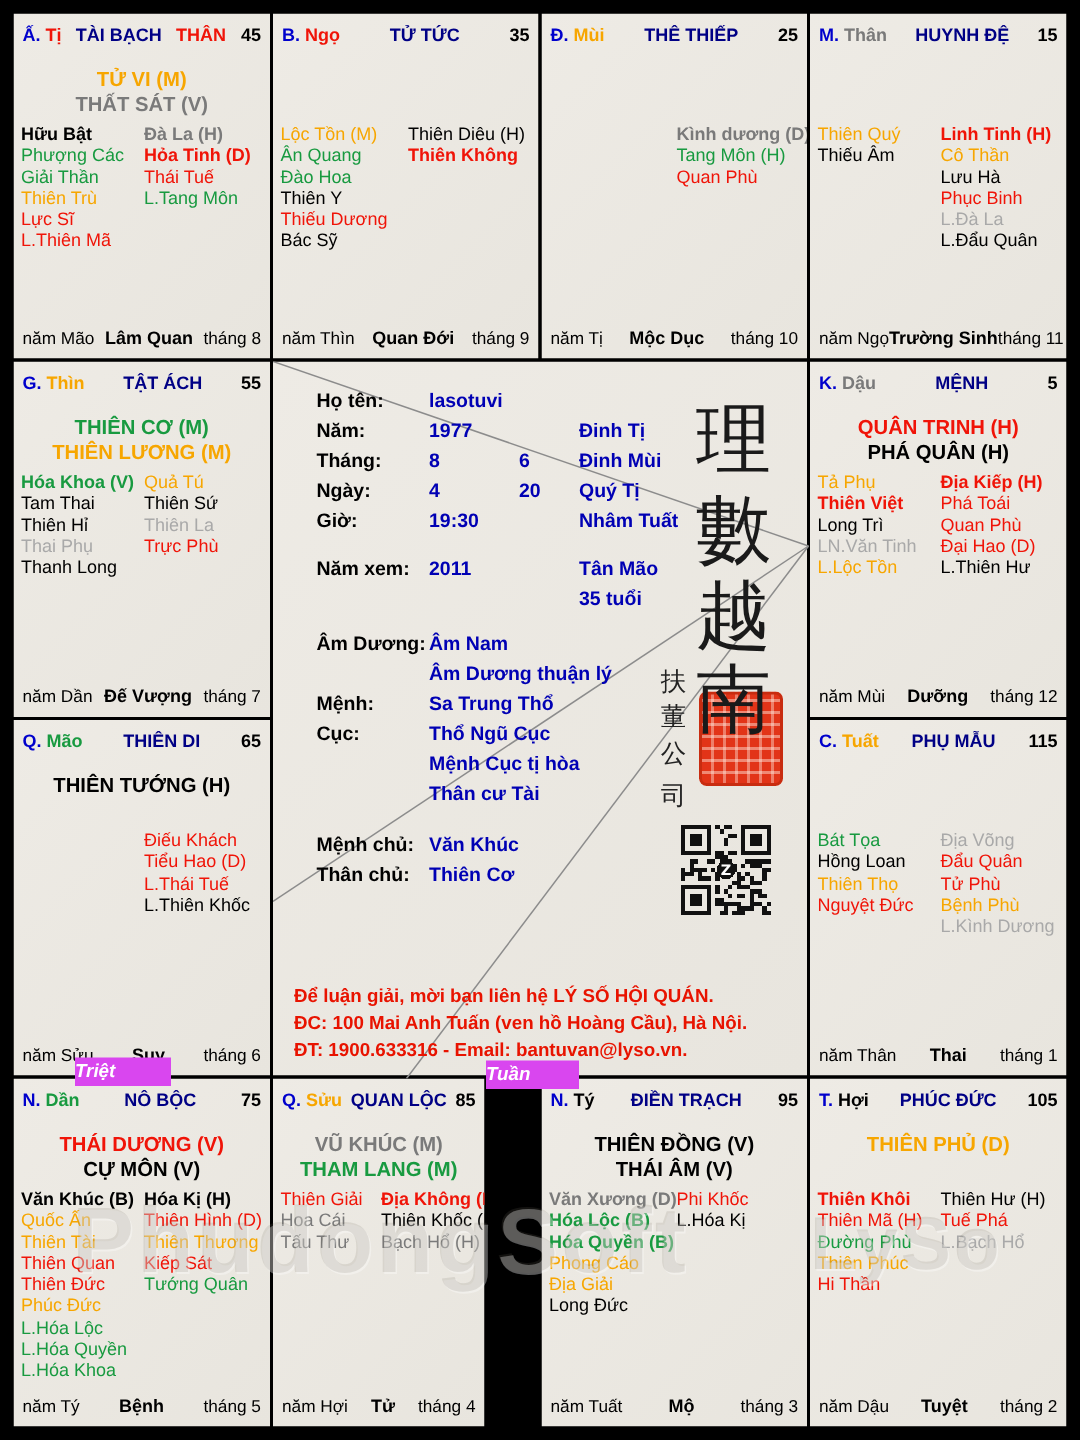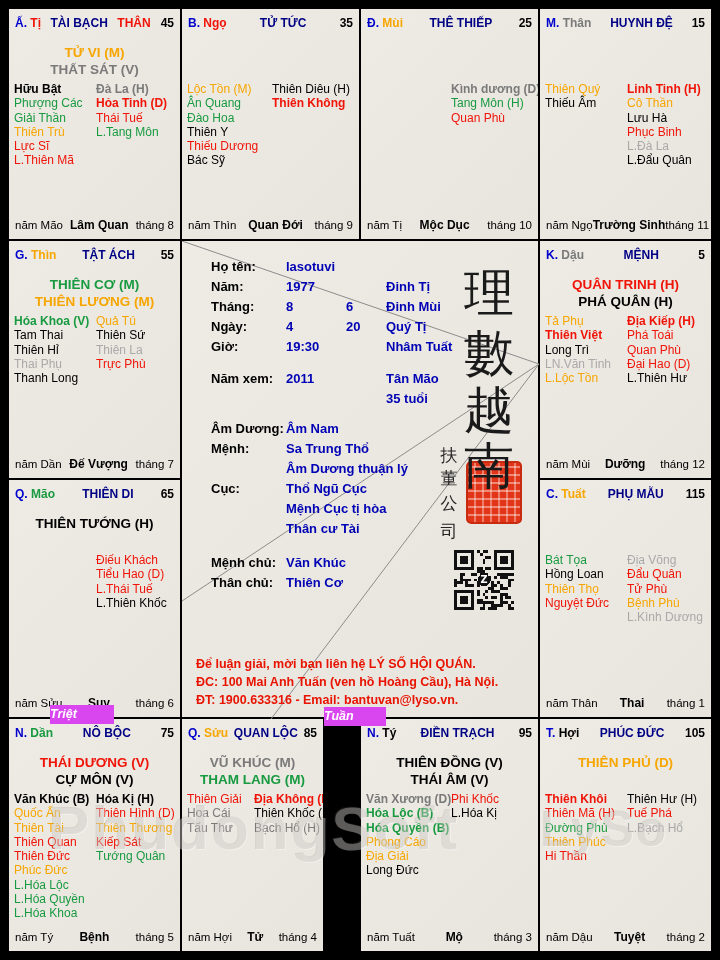--- a/index.html
+++ b/index.html
@@ -432,25 +432,25 @@
           <span class="iv3">Tân Mão</span>
         </div>
         <div class="irow">
           <span class="iv3">35 tuổi</span>
         </div>
         <div class="irow" style="margin-top: 10px;">
           <span class="ilabel">Âm Dương:</span>
           <span class="iv1">Âm Nam</span>
         </div>
         <div class="irow">
+          <span class="iv1">Âm Dương thuận lý</span>
+        </div>
+        <div class="irow">
           <span class="ilabel">Mệnh:</span>
           <span class="iv1">Sa Trung Thổ</span>
-        </div>
-        <div class="irow">
-          <span class="iv1">Âm Dương thuận lý</span>
         </div>
         <div class="irow">
           <span class="ilabel">Cục:</span>
           <span class="iv1">Thổ Ngũ Cục</span>
         </div>
         <div class="irow">
           <span class="iv1">Mệnh Cục tị hòa</span>
         </div>
         <div class="irow">
           <span class="iv1">Thân cư Tài</span>

